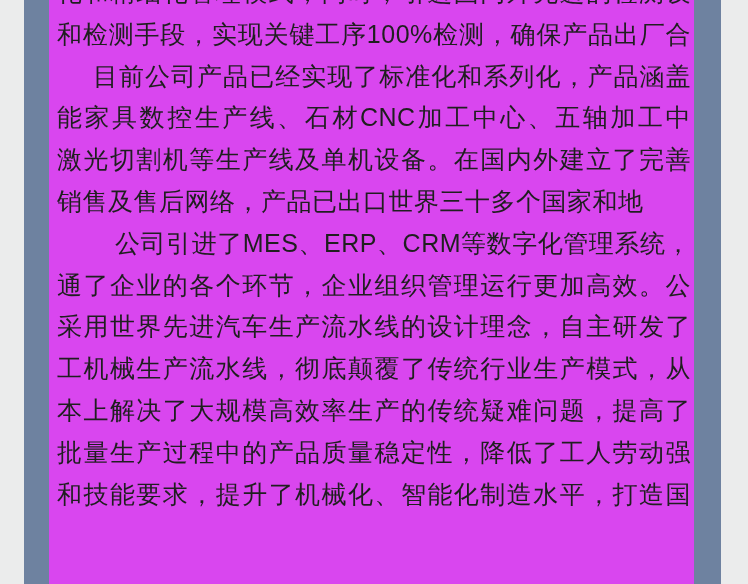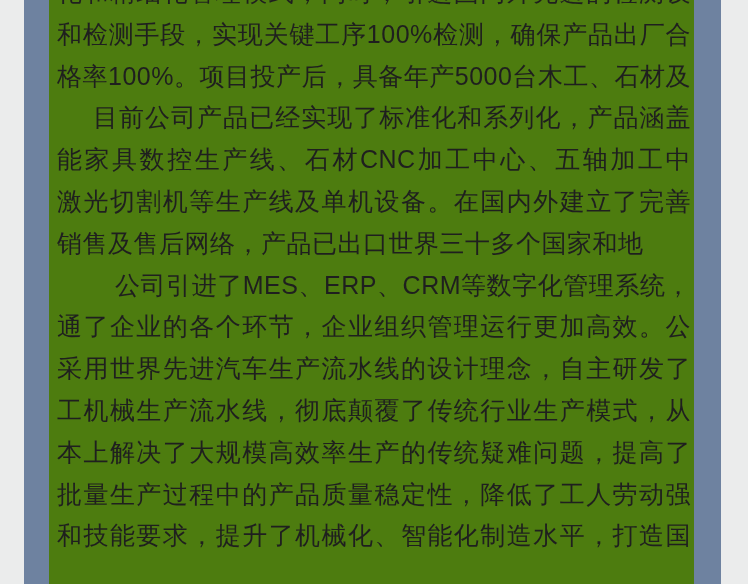--- a/index.html
+++ b/index.html
@@ -56,25 +56,24 @@
     text-align: left;
     text-align-last: left;
   }
 </style>
 </head>
 <body>
 
 <div class="viewport" style="background: rgb(235, 236, 236);">
   <div class="edge-strip strip-gray-left" style="background: rgb(235, 236, 236);"></div>
   <div class="edge-strip strip-blue-left" style="background: rgb(110, 130, 160);"></div>
-  <div class="page" style="background: #4d7c0f;">
+  <div class="page" style="background: #d946ef;">
     <div class="text-block" id="text-block">
         <div class="text-line justified" style="color: rgb(31, 31, 31);">化和精细化管理模式，同时，引进国内外先进的检测设备</div>
         <div class="text-line justified" style="color: rgb(31, 31, 31);">和检测手段，实现关键工序100%检测，确保产品出厂合</div>
-        <div class="text-line justified" style="color: rgb(31, 31, 31);">格率100%。项目投产后，具备年产5000台木工、石材及</div>
         <div class="text-line justified" style="text-indent: 36px; color: rgb(31, 31, 31);">目前公司产品已经实现了标准化和系列化，产品涵盖智</div>
         <div class="text-line justified" style="color: rgb(31, 31, 31);">能家具数控生产线、石材CNC加工中心、五轴加工中心、</div>
         <div class="text-line justified" style="color: rgb(31, 31, 31);">激光切割机等生产线及单机设备。在国内外建立了完善的</div>
         <div class="text-line para-end" style="color: rgb(31, 31, 31);">销售及售后网络，产品已出口世界三十多个国家和地区。</div>
         <div class="text-line justified" style="text-indent: 58px; color: rgb(31, 31, 31);">公司引进了MES、ERP、CRM等数字化管理系统，打</div>
         <div class="text-line justified" style="color: rgb(31, 31, 31);">通了企业的各个环节，企业组织管理运行更加高效。公司</div>
         <div class="text-line justified" style="color: rgb(31, 31, 31);">采用世界先进汽车生产流水线的设计理念，自主研发了木</div>
         <div class="text-line justified" style="color: rgb(31, 31, 31);">工机械生产流水线，彻底颠覆了传统行业生产模式，从根</div>
         <div class="text-line justified" style="color: rgb(31, 31, 31);">本上解决了大规模高效率生产的传统疑难问题，提高了大</div>
         <div class="text-line justified" style="color: rgb(31, 31, 31);">批量生产过程中的产品质量稳定性，降低了工人劳动强度</div>

